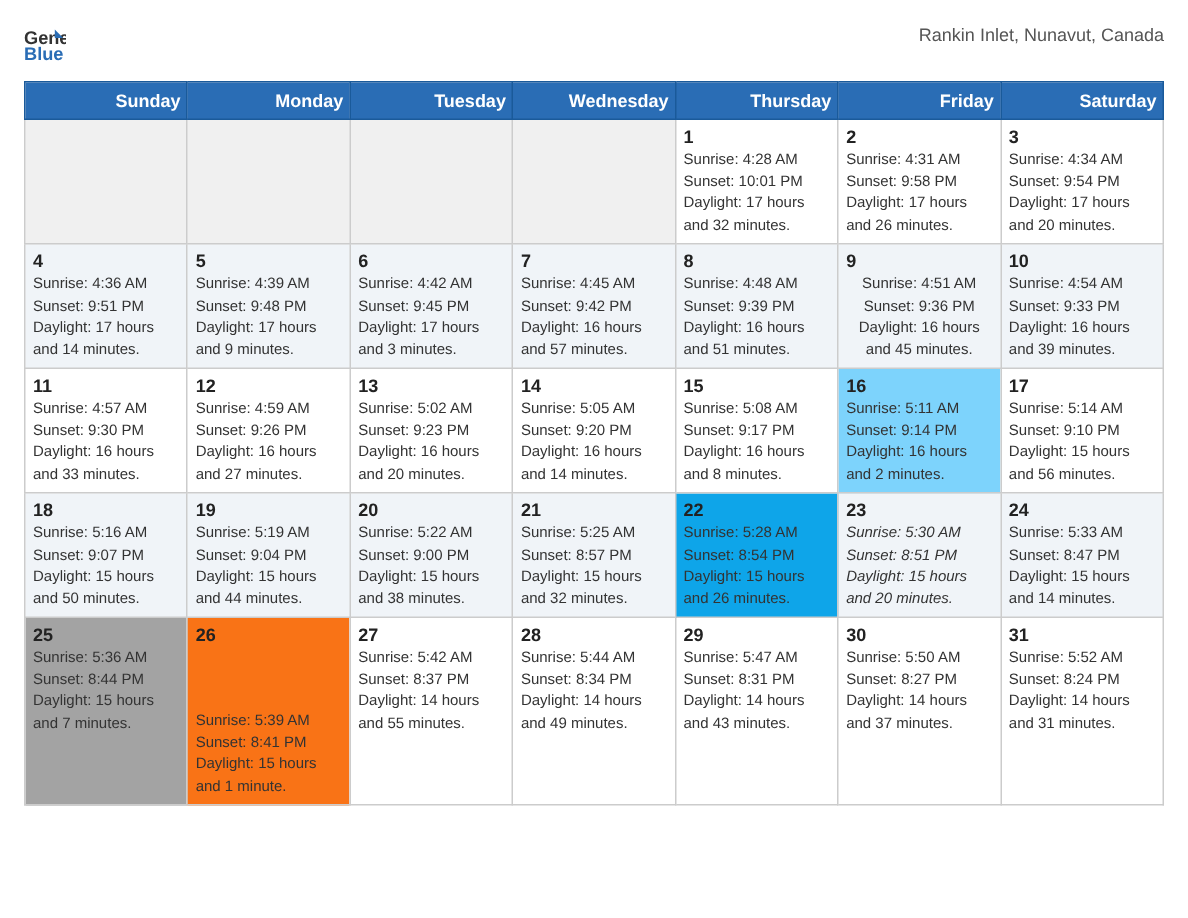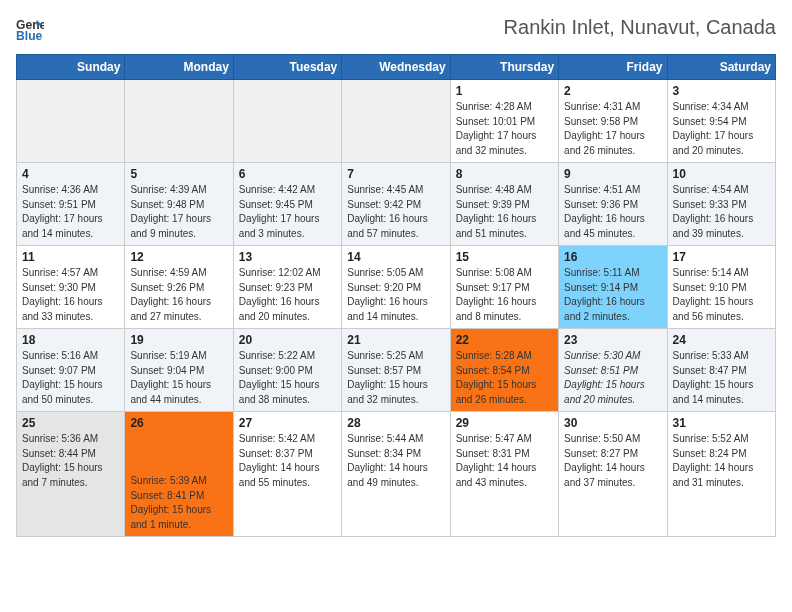--- a/index.html
+++ b/index.html
@@ -28,21 +28,21 @@
     .title-block {
       text-align: right;
     }
     .month-title {
       font-size: 36px;
       font-weight: bold;
       color: #333;
       line-height: 1.1;
     }
     .location-title {
-      font-size: 20px;
+      font-size: 12px;
       color: #555;
     }
     .calendar {
       width: 100%;
       border-collapse: collapse;
       font-size: 10.5px;
     }
     .calendar th {
       background: #2a6db5;
       color: #fff;
@@ -169,21 +169,21 @@
         </td>
         <td style="background: rgb(240, 244, 248);">
           <span class="day-number">8</span>
           <div class="day-info" style="white-space: pre-line;">Sunrise: 4:48 AM
 Sunset: 9:39 PM
 Daylight: 16 hours
 and 51 minutes.</div>
         </td>
         <td style="background: rgb(240, 244, 248);">
           <span class="day-number">9</span>
-          <div class="day-info" style="white-space: pre-line;">Sunrise: 4:51 AM
+          <div class="day-info" style="white-space: pre-line; text-align: center;">Sunrise: 4:51 AM
 Sunset: 9:36 PM
 Daylight: 16 hours
 and 45 minutes.</div>
         </td>
         <td style="background: rgb(240, 244, 248);">
           <span class="day-number">10</span>
           <div class="day-info" style="white-space: pre-line;">Sunrise: 4:54 AM
 Sunset: 9:33 PM
 Daylight: 16 hours
 and 39 minutes.</div>
@@ -199,21 +199,21 @@
         </td>
         <td style="background: rgb(255, 255, 255);">
           <span class="day-number">12</span>
           <div class="day-info" style="white-space: pre-line;">Sunrise: 4:59 AM
 Sunset: 9:26 PM
 Daylight: 16 hours
 and 27 minutes.</div>
         </td>
         <td style="background: rgb(255, 255, 255);">
           <span class="day-number">13</span>
-          <div class="day-info" style="white-space: pre-line;">Sunrise: 12:02 AM
+          <div class="day-info" style="white-space: pre-line;">Sunrise: 5:02 AM
 Sunset: 9:23 PM
 Daylight: 16 hours
 and 20 minutes.</div>
         </td>
         <td style="background: rgb(255, 255, 255);">
           <span class="day-number">14</span>
           <div class="day-info" style="white-space: pre-line;">Sunrise: 5:05 AM
 Sunset: 9:20 PM
 Daylight: 16 hours
 and 14 minutes.</div>
@@ -262,21 +262,21 @@
 Daylight: 15 hours
 and 38 minutes.</div>
         </td>
         <td style="background: rgb(240, 244, 248);">
           <span class="day-number">21</span>
           <div class="day-info" style="white-space: pre-line;">Sunrise: 5:25 AM
 Sunset: 8:57 PM
 Daylight: 15 hours
 and 32 minutes.</div>
         </td>
-        <td style="background: #f97316;">
+        <td style="background: #0ea5e9;">
           <span class="day-number">22</span>
           <div class="day-info" style="white-space: pre-line;">Sunrise: 5:28 AM
 Sunset: 8:54 PM
 Daylight: 15 hours
 and 26 minutes.</div>
         </td>
         <td style="background: rgb(240, 244, 248);">
           <span class="day-number">23</span>
           <div class="day-info" style="white-space: pre-line; font-style: italic;">Sunrise: 5:30 AM
 Sunset: 8:51 PM
@@ -285,21 +285,21 @@
         </td>
         <td style="background: rgb(240, 244, 248);">
           <span class="day-number">24</span>
           <div class="day-info" style="white-space: pre-line;">Sunrise: 5:33 AM
 Sunset: 8:47 PM
 Daylight: 15 hours
 and 14 minutes.</div>
         </td>
       </tr>
       <tr>
-        <td style="background: #e5e5e5;">
+        <td style="background: #a3a3a3;">
           <span class="day-number">25</span>
           <div class="day-info" style="white-space: pre-line;">Sunrise: 5:36 AM
 Sunset: 8:44 PM
 Daylight: 15 hours
 and 7 minutes.</div>
         </td>
         <td style="background: #f97316;">
           <span class="day-number">26</span>
           <div class="day-info" style="white-space: pre-line; margin-top: 44px;">Sunrise: 5:39 AM
 Sunset: 8:41 PM

